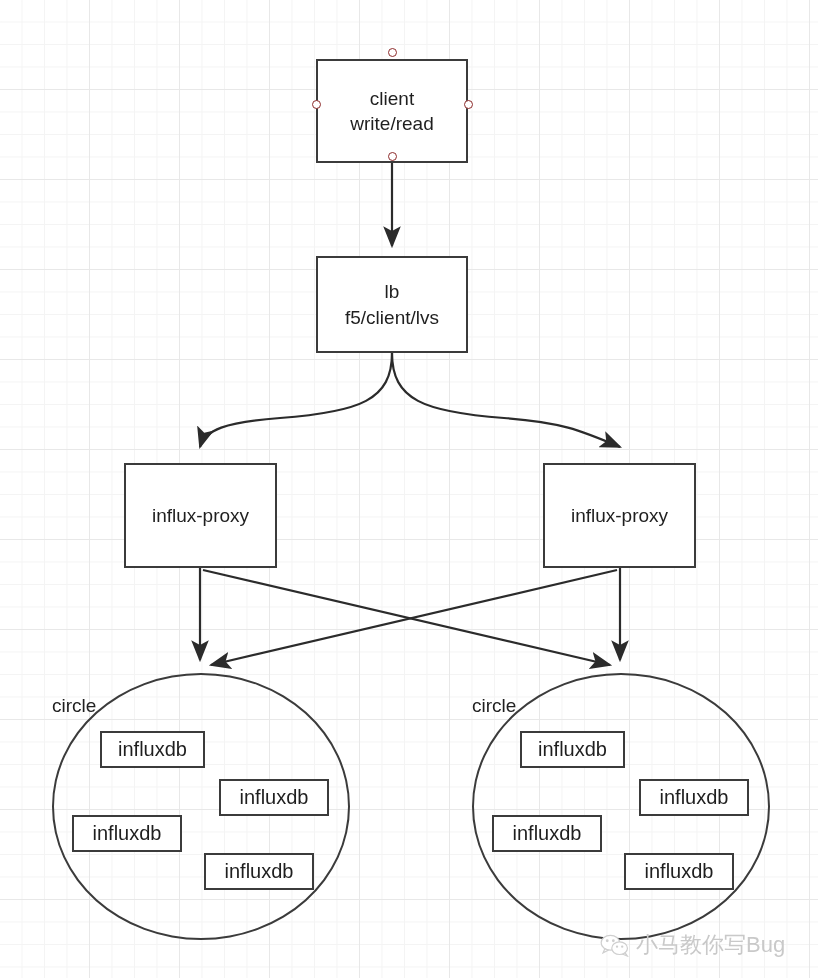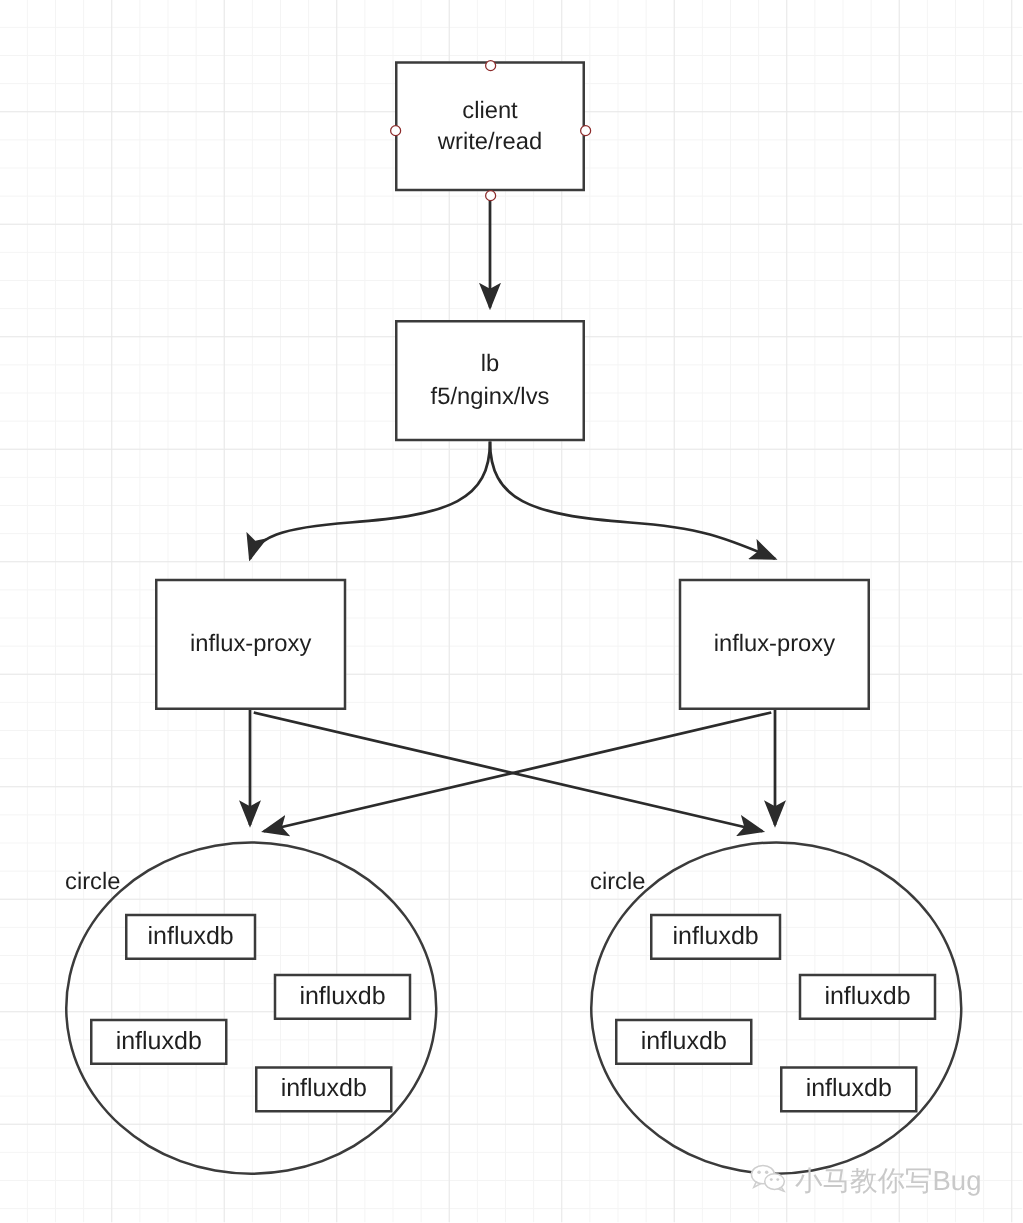--- a/index.html
+++ b/index.html
@@ -84,20 +84,21 @@
   .circle-label {
     position: absolute;
     width: 100%;
     text-align: left;
     font-size: 19px;
     color: #1f1f1f;
   }
   .watermark {
     position: absolute;
     display: flex;
+    align-items: center;
     gap: 6px;
     color: #c9c9c9;
     font-size: 22px;
     font-family: "Liberation Sans", sans-serif;
     white-space: nowrap;
     user-select: none;
   }
   .wm-icon {
     display: inline-block;
     width: 30px;
@@ -120,25 +121,25 @@
         <path d="M 392 156 L 392 246" marker-end="url(#arrowhead)"></path>
         <path d="M 392 353 C 392 400 360 412 280 418 C 225 422 205 430 200 447" marker-end="url(#arrowhead)"></path>
         <path d="M 392 353 C 392 400 424 412 504 418 C 560 422 580 430 620 447" marker-end="url(#arrowhead)"></path>
         <path d="M 200 568 L 200 660" marker-end="url(#arrowhead)"></path>
         <path d="M 620 568 L 620 660" marker-end="url(#arrowhead)"></path>
         <path d="M 203 570 L 610 665" marker-end="url(#arrowhead)"></path>
         <path d="M 617 570 L 211 665" marker-end="url(#arrowhead)"></path>
       </g>
   </svg>
 
-  <div class="node node-lg" style="left: 316px; top: 49px; width: 152px; height: 104px;">client
+  <div class="node node-lg" style="left: 316px; top: 59px; width: 152px; height: 104px;">client
 write/read</div>
 
   <div class="node node-lg" style="left: 316px; top: 256px; width: 152px; height: 97px;">lb
-f5/nginx/lvs</div>
+f5/client/lvs</div>
 
   <div class="node node-lg" style="left: 124px; top: 463px; width: 153px; height: 105px;">influx-proxy</div>
 
   <div class="node node-lg" style="left: 543px; top: 463px; width: 153px; height: 105px;">influx-proxy</div>
 
   <div id="circle-layer">
       <div class="circle-group" style="left: 52px; top: 673px; width: 298px; height: 267px;">
         <div class="circle-shape"></div>
         <div class="circle-label" style="top: 22px;">circle</div>
         <div class="node node-db" style="left: 48px; top: 58px; width: 105px; height: 37px;">influxdb</div>

